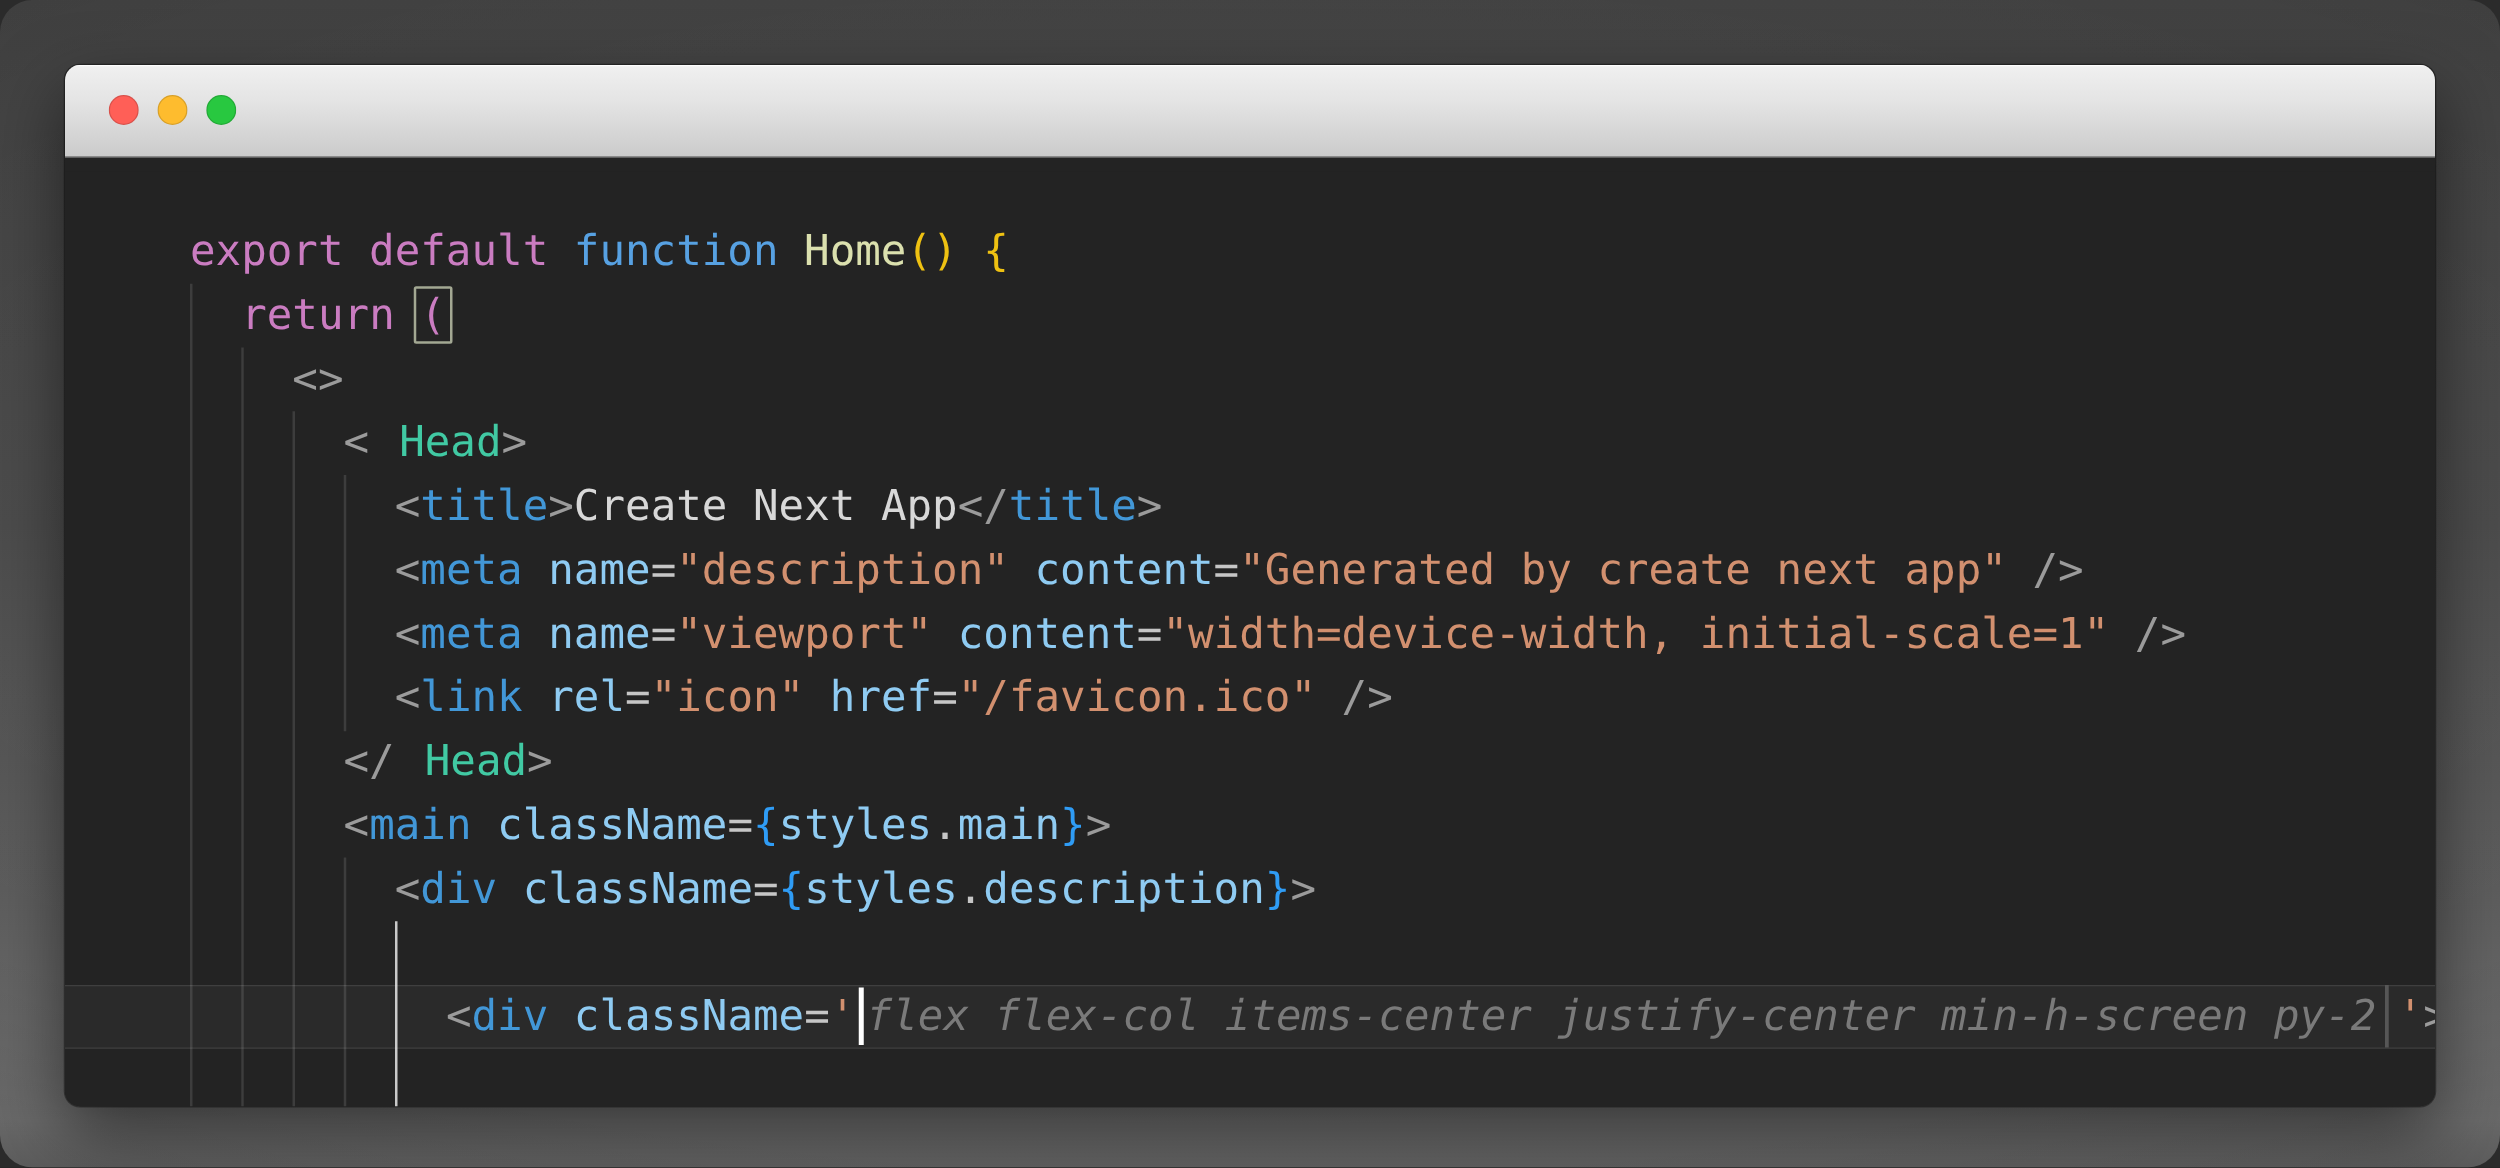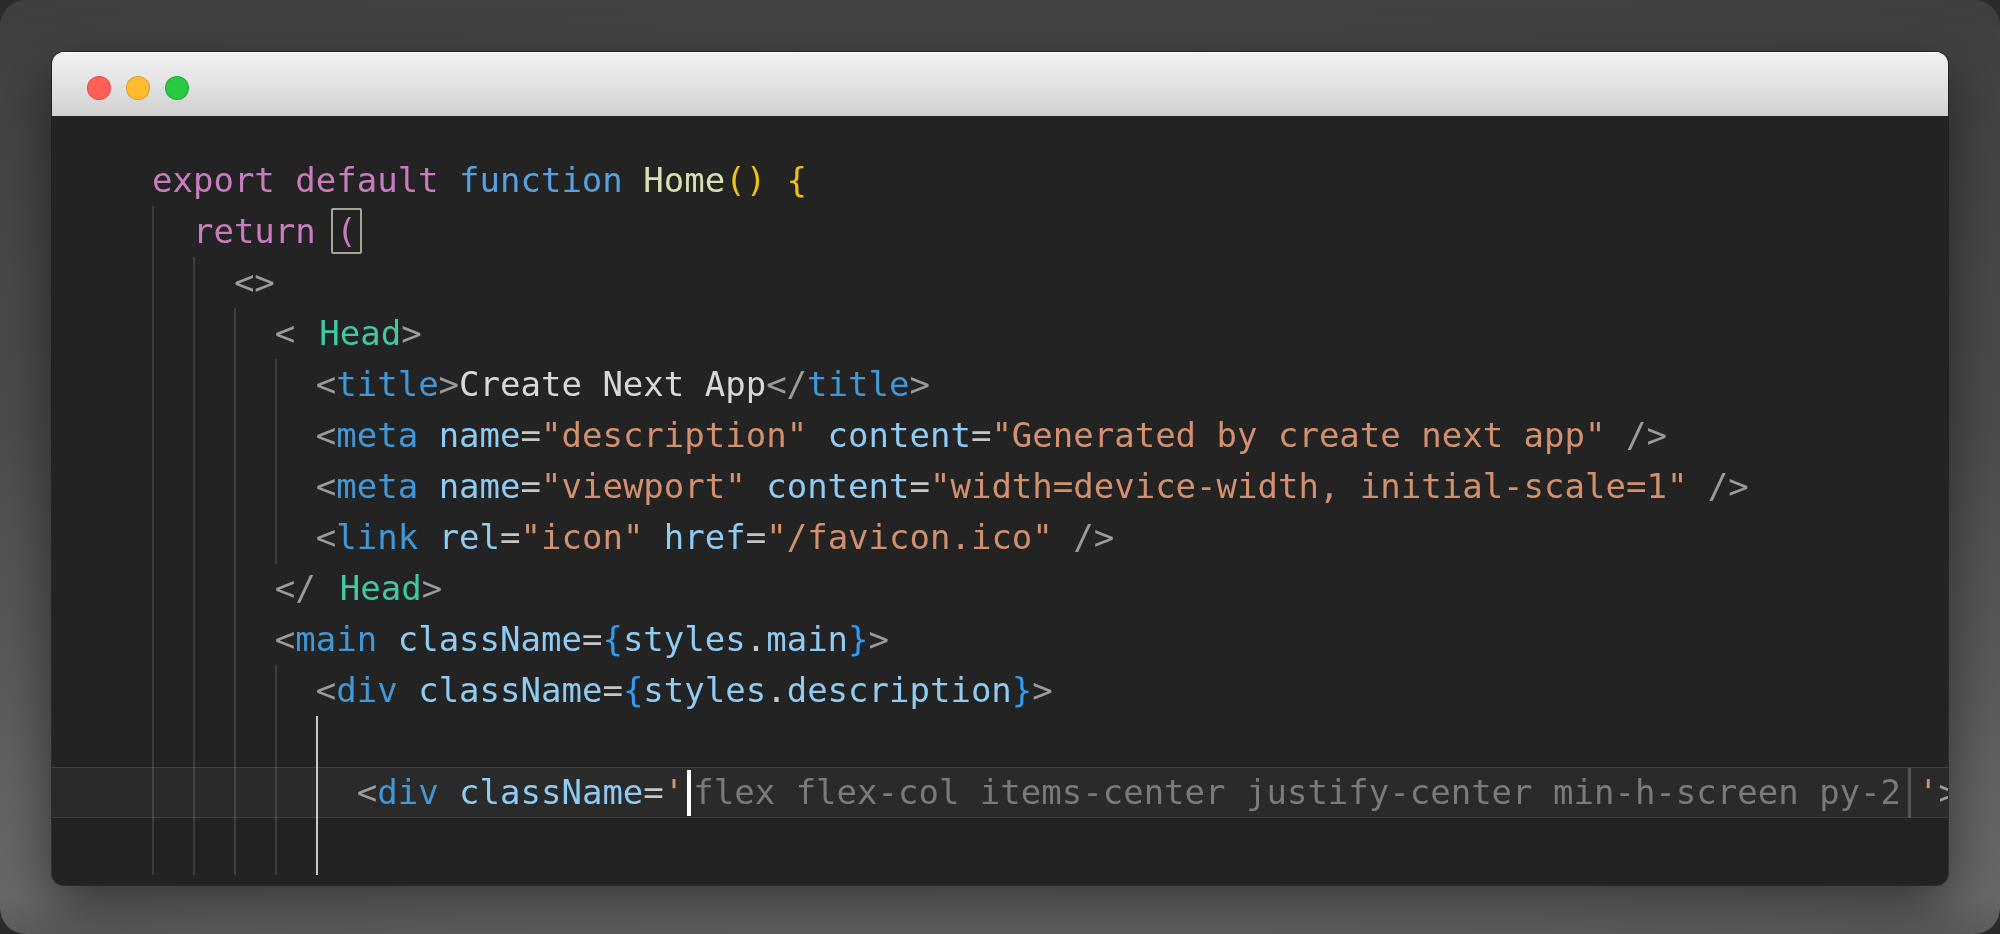--- a/index.html
+++ b/index.html
@@ -30,21 +30,21 @@
     border-bottom:1px solid #9f9f9f;
     box-shadow:inset 0 1px 0 rgba(255,255,255,0.8);
   }
   .lights{position:absolute;left:35px;top:24px;display:flex;gap:15px;}
   .light{
     width:24px;height:24px;border-radius:50%;
     border:1px solid rgba(0,0,0,0.15);
     box-sizing:border-box;
   }
   .editor{
-    position:absolute;left:0;top:64px;width:100%;height:759px;
+    position:absolute;left:0;top:85px;width:100%;height:759px;
     background:#232323;overflow:hidden;
   }
   .guide{position:absolute;width:2px;background:#3d3d3d;}
   .guide.active{background:#c9c9c9;}
   .current-line{
     position:absolute;left:0;width:100%;height:51px;
     background:rgba(255,255,255,0.035);
     border-top:1px solid rgba(255,255,255,0.10);
     border-bottom:1px solid rgba(255,255,255,0.10);
     box-sizing:border-box;
@@ -62,21 +62,21 @@
   .tok-gold{color:var(--tok-gold);}
   .tok-punct{color:var(--tok-punct);}
   .tok-teal{color:var(--tok-teal);margin-left:24px;}
   .tok-tag{color:var(--tok-tag);}
   .tok-attr{color:var(--tok-attr);}
   .tok-eq{color:var(--tok-eq);}
   .tok-text{color:var(--tok-text);}
   .tok-str{color:var(--tok-str);}
   .tok-brace{color:var(--tok-brace);}
   .tok-plain{color:var(--tok-plain);}
-  .tok-ghost{color:var(--tok-ghost);margin-top:13px;}
+  .tok-ghost{color:var(--tok-ghost);font-style:italic;margin-top:13px;}
   .tok-kwbox{
     color:var(--tok-kw);
     border:2px solid #a3a893;border-radius:2px;
     padding:1px 3px;margin:0 -5px;
   }
   .caret{
     display:inline-block;width:4px;height:46px;background:#ffffff;
     vertical-align:middle;transform:translateY(-2px);
     margin:0 2px 0 3px;
   }

